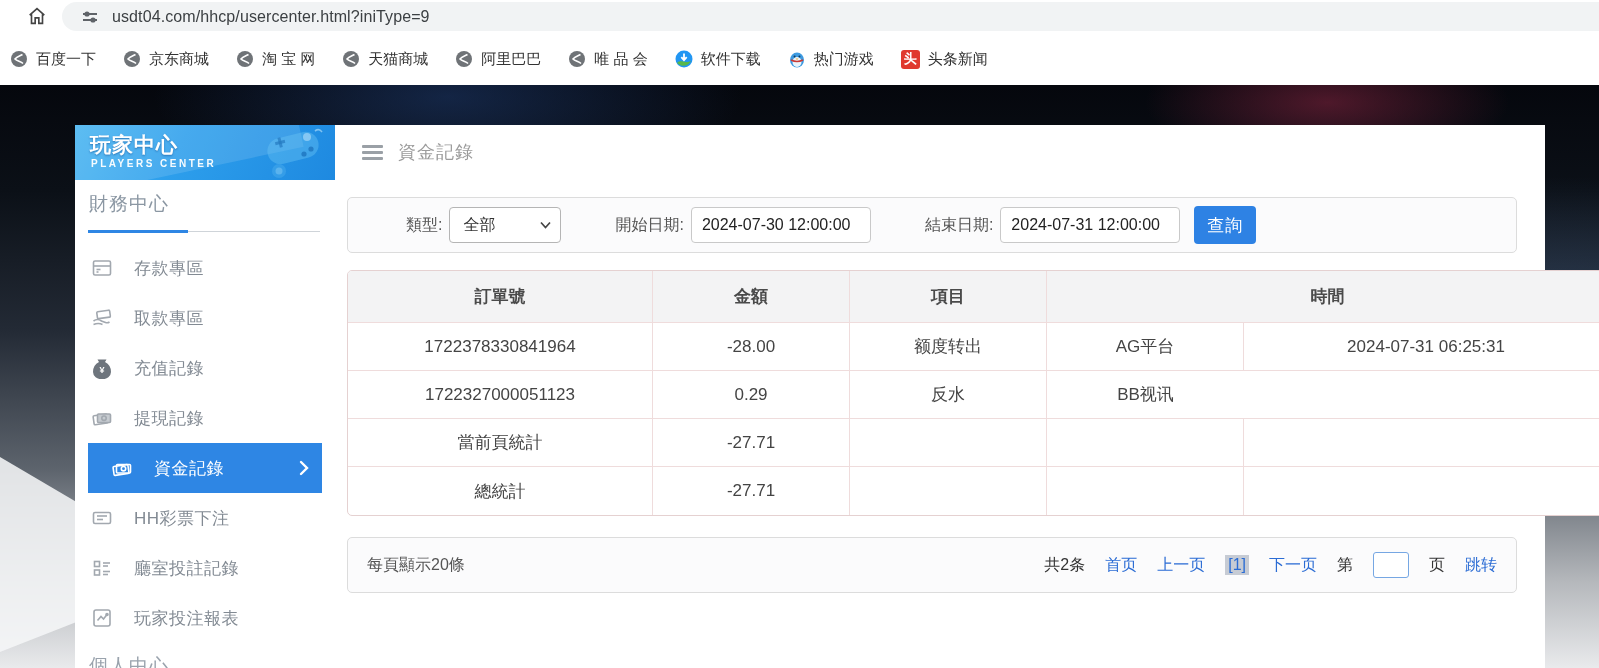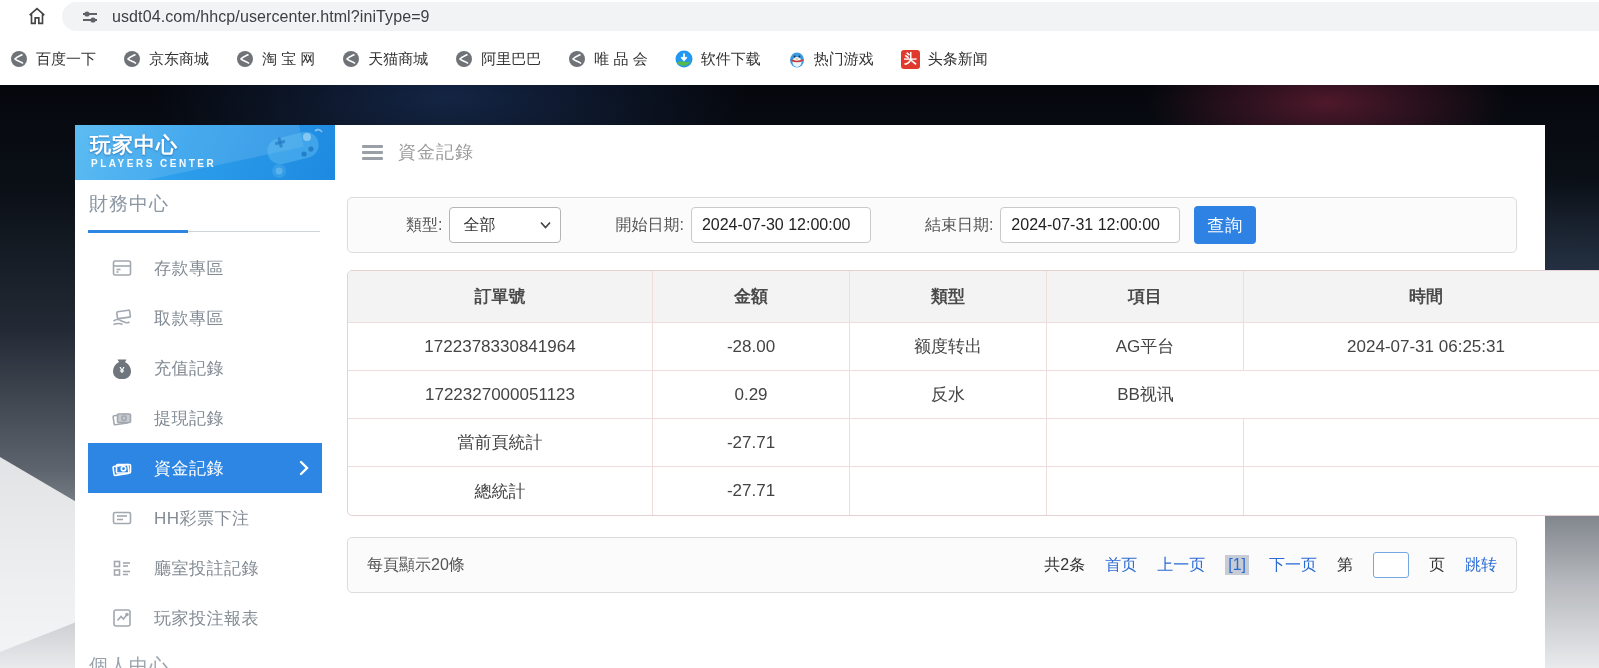--- a/index.html
+++ b/index.html
@@ -38,21 +38,21 @@
   .banner-shine { position:absolute; left:-40px; top:-60px; width:260px; height:110px; background:rgba(255,255,255,.12); transform:rotate(-12deg); }
   .banner-title { position:absolute; left:15px; top:6px; font-size:21px; font-weight:bold; color:#fff; letter-spacing:1px; text-shadow:0 1px 2px rgba(0,50,120,.45); }
   .banner-sub { position:absolute; left:16px; top:33px; font-size:10px; font-weight:bold; color:rgba(255,255,255,.95); letter-spacing:2.5px; }
   .gamepad { position:absolute; right:8px; top:2px; opacity:.75; }
 
   .side-section { position:absolute; left:14px; top:66px; font-size:19px; color:#8b97a3; letter-spacing:1px; }
   .side-divider { position:absolute; left:13px; top:106px; width:232px; height:1px; background:#cfd4d9; }
   .side-divider::before { content:""; position:absolute; left:0; top:-1px; width:100px; height:3px; background:#2e86e4; }
 
   .menu { position:absolute; left:0; top:118px; width:260px; }
-  .mi { height:50px; display:flex; align-items:center; padding-left:36px; cursor:pointer; }
+  .mi { height:50px; display:flex; align-items:center; padding-left:16px; cursor:pointer; }
   .mi .mi-ic { width:22px; height:22px; margin-right:21px; flex:0 0 auto; }
   .mi .mi-label { font-size:17px; color:#828a93; letter-spacing:.5px; }
   .mi.active { margin:0 13px; padding-left:23px; background:#2e86e4; position:relative; }
   .mi.active .mi-label { color:#fff; }
   .mi.active .chev { position:absolute; right:13px; top:17px; }
   .clipped-section { position:absolute; left:14px; top:528px; height:15px; overflow:hidden; font-size:19px; color:#9aa3ad; letter-spacing:1px; }
 
   
   .main { position:absolute; left:335px; top:125px; width:1210px; height:543px; background:#fff; }
   .crumb { position:absolute; left:27px; top:15px; display:flex; align-items:center; gap:15px; }
@@ -297,21 +297,20 @@
       <input class="finput" value="2024-07-30 12:00:00" style="">
       <span class="flabel">結束日期:</span>
       <input class="finput" value="2024-07-31 12:00:00" style="">
       <button class="fbtn">查詢</button>
     </div>
 
     <div class="tablebox">
       <div class="trow head">
         <div class="tcell c0">訂單號</div>
         <div class="tcell c1">金額</div>
-        <div class="tcell c2">類型</div>
         <div class="tcell c3">項目</div>
         <div class="tcell c4">時間</div>
       </div>
       <div class="trow body">
         <div class="tcell c0">1722378330841964</div>
         <div class="tcell c1">-28.00</div>
         <div class="tcell c2">额度转出</div>
         <div class="tcell c3">AG平台</div>
         <div class="tcell c4">2024-07-31 06:25:31</div>
       </div>

